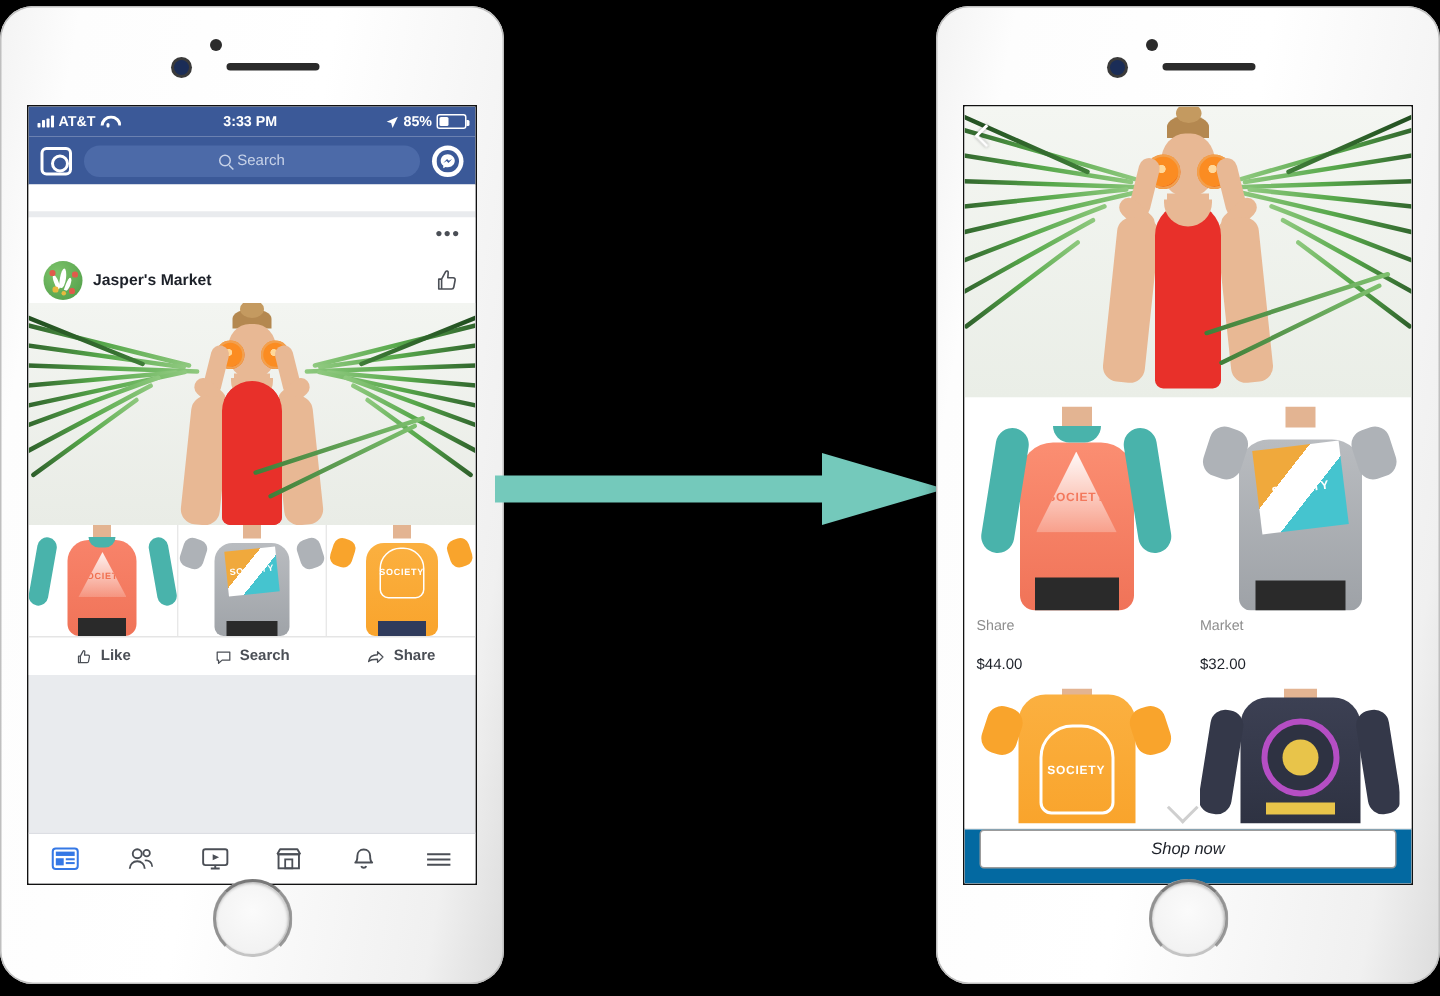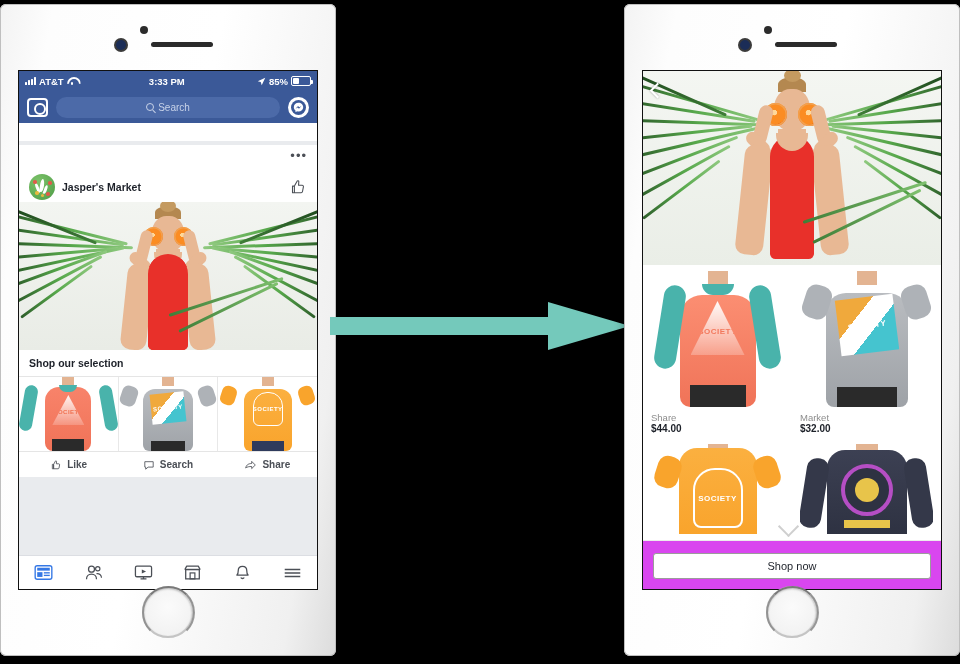--- a/index.html
+++ b/index.html
@@ -9,21 +9,21 @@
     font-family: "Liberation Sans", sans-serif;
     overflow: hidden;
     position: relative;
   }
   .stage { position: absolute; inset: 0; }
 
   
   .phone {
     position: absolute;
     background: linear-gradient(100deg,#f3f3f3 0%, #fdfdfd 12%, #ffffff 50%, #f0f0f0 88%, #dcdcdc 100%);
-    border-radius: 6px;
+    border-radius: 22px;
     box-shadow: 0 0 0 1px #bfbfbf inset, 0 2px 10px rgba(0,0,0,.35);
   }
   .phone.left  { left: 0px;   top: 4px; width: 336px; height: 652px; }
   .phone.right { left: 624px; top: 4px; width: 336px; height: 652px; }
 
   .sensor-dot { position:absolute; width:8px; height:8px; border-radius:50%;
     background:#2b2b2b; left:50%; margin-left:-28px; top:22px; }
   .camera-dot { position:absolute; width:10px; height:10px; border-radius:50%;
     background:#1b2d57; box-shadow:0 0 0 2px #3a3a3a; left:50%; margin-left:-52px; top:36px; }
   .speaker { position:absolute; width:62px; height:5px; border-radius:3px;
@@ -148,25 +148,25 @@
   
   .canvas { height:100%; background:#fff; position:relative; display:flex; flex-direction:column; }
   .back-chev { position:absolute; left:9px; top:14px; width:11px; height:11px;
     border-left:2px solid #fff; border-bottom:2px solid #fff;
     transform:rotate(45deg); z-index:5; filter:drop-shadow(0 0 1px rgba(0,0,0,.4)); }
   .grid { flex:1; overflow:hidden; background:#fff; position:relative; }
   .prow { display:flex; }
   .pcell { flex:1; padding:6px 8px 4px 8px; position:relative; }
   .pimg { height:136px; position:relative; overflow:hidden; }
   .pname { font-size:9.5px; color:#8d8d8d; margin-top:5px; }
-  .pprice { font-size:10px; color:#1d2129; font-weight:700; margin-top:0; }
+  .pprice { font-size:10px; color:#1d2129; font-weight:400; margin-top:15px; }
   .scroll-chev { position:absolute; left:50%; margin-left:-11px; bottom:6px;
     width:15px;height:15px; border-right:2px solid #cfcfcf; border-bottom:2px solid #cfcfcf;
     transform:rotate(45deg); }
-  .cta-wrap { padding:12px 10px 10px 10px; background:#d946ef; border-top:1px solid #ececec; }
+  .cta-wrap { padding:0 10px 10px 10px; background:#0369a1; border-top:1px solid #ececec;font-style:italic; }
   .cta { width:100%; height:26px; border:1px solid #9b9b9b; border-radius:3px;
     background:#fff; display:flex; align-items:center; justify-content:center;
     font-size:11px; color:#1d2129; }
 
   
   .shirt { position:absolute; left:50%; transform:translateX(-50%); bottom:0; }
   .print { position:absolute; left:50%; transform:translateX(-50%);
     display:flex; align-items:center; justify-content:center;
     font-weight:700; color:#fff; letter-spacing:.5px; text-align:center; }
 
@@ -293,21 +293,20 @@
               <div class="suit" style="left:26px;top:46px;width:40px;height:96px;border-radius:22px 22px 6px 6px"></div>
               <div style="position:absolute;left:32px;top:44px;width:28px;height:16px;border-radius:0 0 14px 14px;background:#e8b894"></div>
               <div style="position:absolute;left:2px;top:56px;width:26px;height:86px;background:#e8b894;border-radius:10px;transform:rotate(6deg)"></div>
               <div style="position:absolute;left:64px;top:56px;width:26px;height:86px;background:#e8b894;border-radius:10px;transform:rotate(-6deg)"></div>
               <div class="suit" style="left:26px;top:46px;width:40px;height:96px;border-radius:22px 22px 6px 6px"></div>
             </div>
             <span class="frond" style="left:150px;top:112px;width:120px;transform:rotate(-18deg);background:linear-gradient(90deg,#3f7e38,#7fc16f)"></span>
             <span class="frond" style="left:160px;top:128px;width:110px;transform:rotate(-26deg);background:linear-gradient(90deg,#3f7e38,#7fc16f)"></span>
           </div>
 
-          <div class="shop-title">Shop our selection</div>
           <div class="thumbs">
 
             <div class="thumb">
               <div style="position:absolute;inset:0;background:#fff"></div>
               <div style="position:absolute;left:50%;margin-left:-6px;top:0;width:12px;height:10px;background:#e3b492"></div>
               <div class="shirt" style="width:46px;height:64px;background:linear-gradient(180deg,#f8836a,#f07358);border-radius:14px 14px 8px 8px"></div>
               <div style="position:absolute;left:3px;top:8px;width:13px;height:46px;border-radius:7px;background:#49b3ab;transform:rotate(10deg)"></div>
               <div style="position:absolute;right:3px;top:8px;width:13px;height:46px;border-radius:7px;background:#49b3ab;transform:rotate(-10deg)"></div>
               <div style="position:absolute;left:50%;margin-left:-9px;top:8px;width:18px;height:7px;border-radius:0 0 12px 12px;background:#49b3ab"></div>
               <div class="print" style="top:18px;width:32px;height:30px;font-size:6px;

